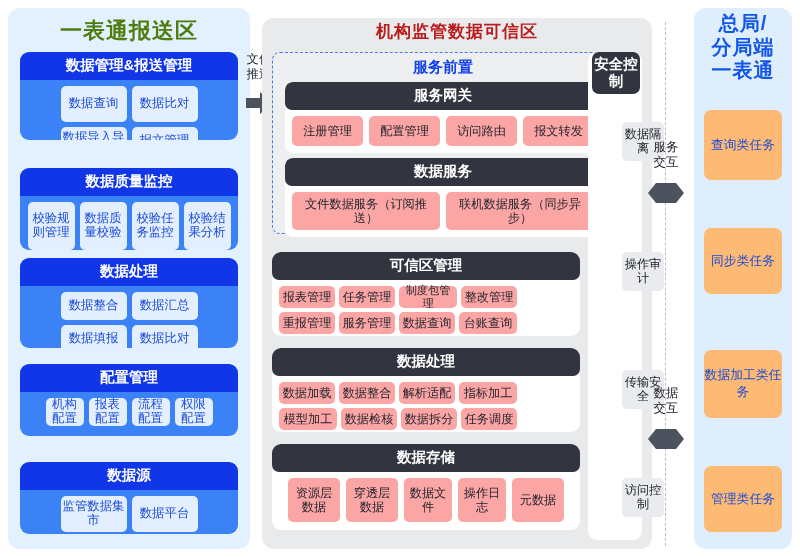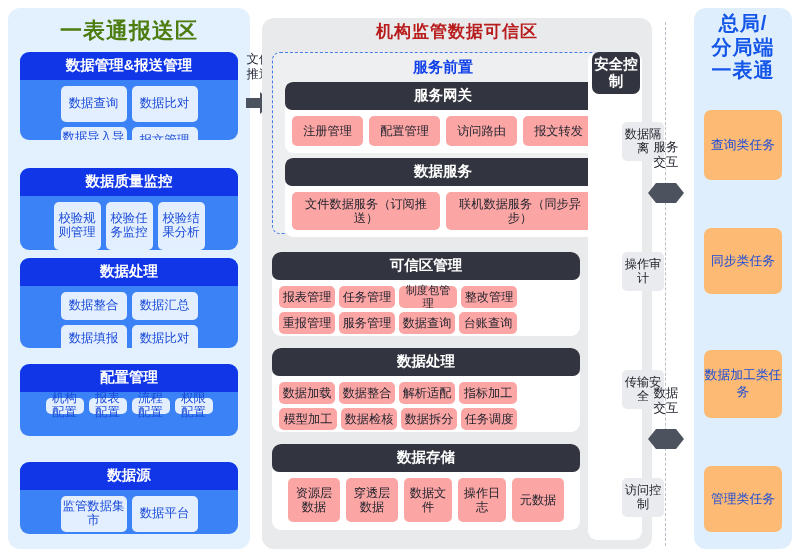--- a/index.html
+++ b/index.html
@@ -32,21 +32,21 @@
     text-align:center;padding:4px 0 5px;border-radius:9px 9px 0 0;
   }
   .bcard .body{padding:6px 7px 7px;display:flex;flex-wrap:wrap;gap:5px;justify-content:center;}
   .chip-b{
     background:#e3eeff;color:#1b4cd8;border-radius:5px;font-size:12.4px;
     display:flex;align-items:center;justify-content:center;text-align:center;
     line-height:1.12;padding:3px 2px;box-sizing:border-box;
   }
   .c3{width:66px;height:28px;}
   .c4{width:47px;height:48px;}
-  .c5{width:38px;height:16px;}
+  .c5{width:38px;height:28px;}
   .c3t{width:66px;height:36px;}
 
   
   .dcard{position:absolute;background:#ffffff;border-radius:9px;overflow:hidden;}
   .dcard > .hd{
     background:#32343f;color:#fff;font-weight:bold;font-size:14.5px;
     text-align:center;padding:4px 0 5px;border-radius:7px;
   }
   .dcard .body{padding:6px 7px 7px;display:flex;flex-wrap:wrap;gap:5px;justify-content:flex-start;}
   .chip-g{
@@ -116,20 +116,21 @@
       <div class="chip-b c3t">数据导入导出</div>
       <div class="chip-b c3">报文管理</div>
 
     </div>
   </div>
 
   <div class="bcard" style="top:168px;height:82px;">
     <div class="hd">数据质量监控</div>
     <div class="body">
       <div class="chip-b c4">校验规则管理</div>
+      <div class="chip-b c4">数据质量校验</div>
       <div class="chip-b c4">校验任务监控</div>
       <div class="chip-b c4">校验结果分析</div>
     </div>
   </div>
 
   <div class="bcard" style="top:258px;height:90px;">
     <div class="hd">数据处理</div>
     <div class="body">
       <div class="chip-b c3">数据整合</div>
       <div class="chip-b c3">数据汇总</div>

